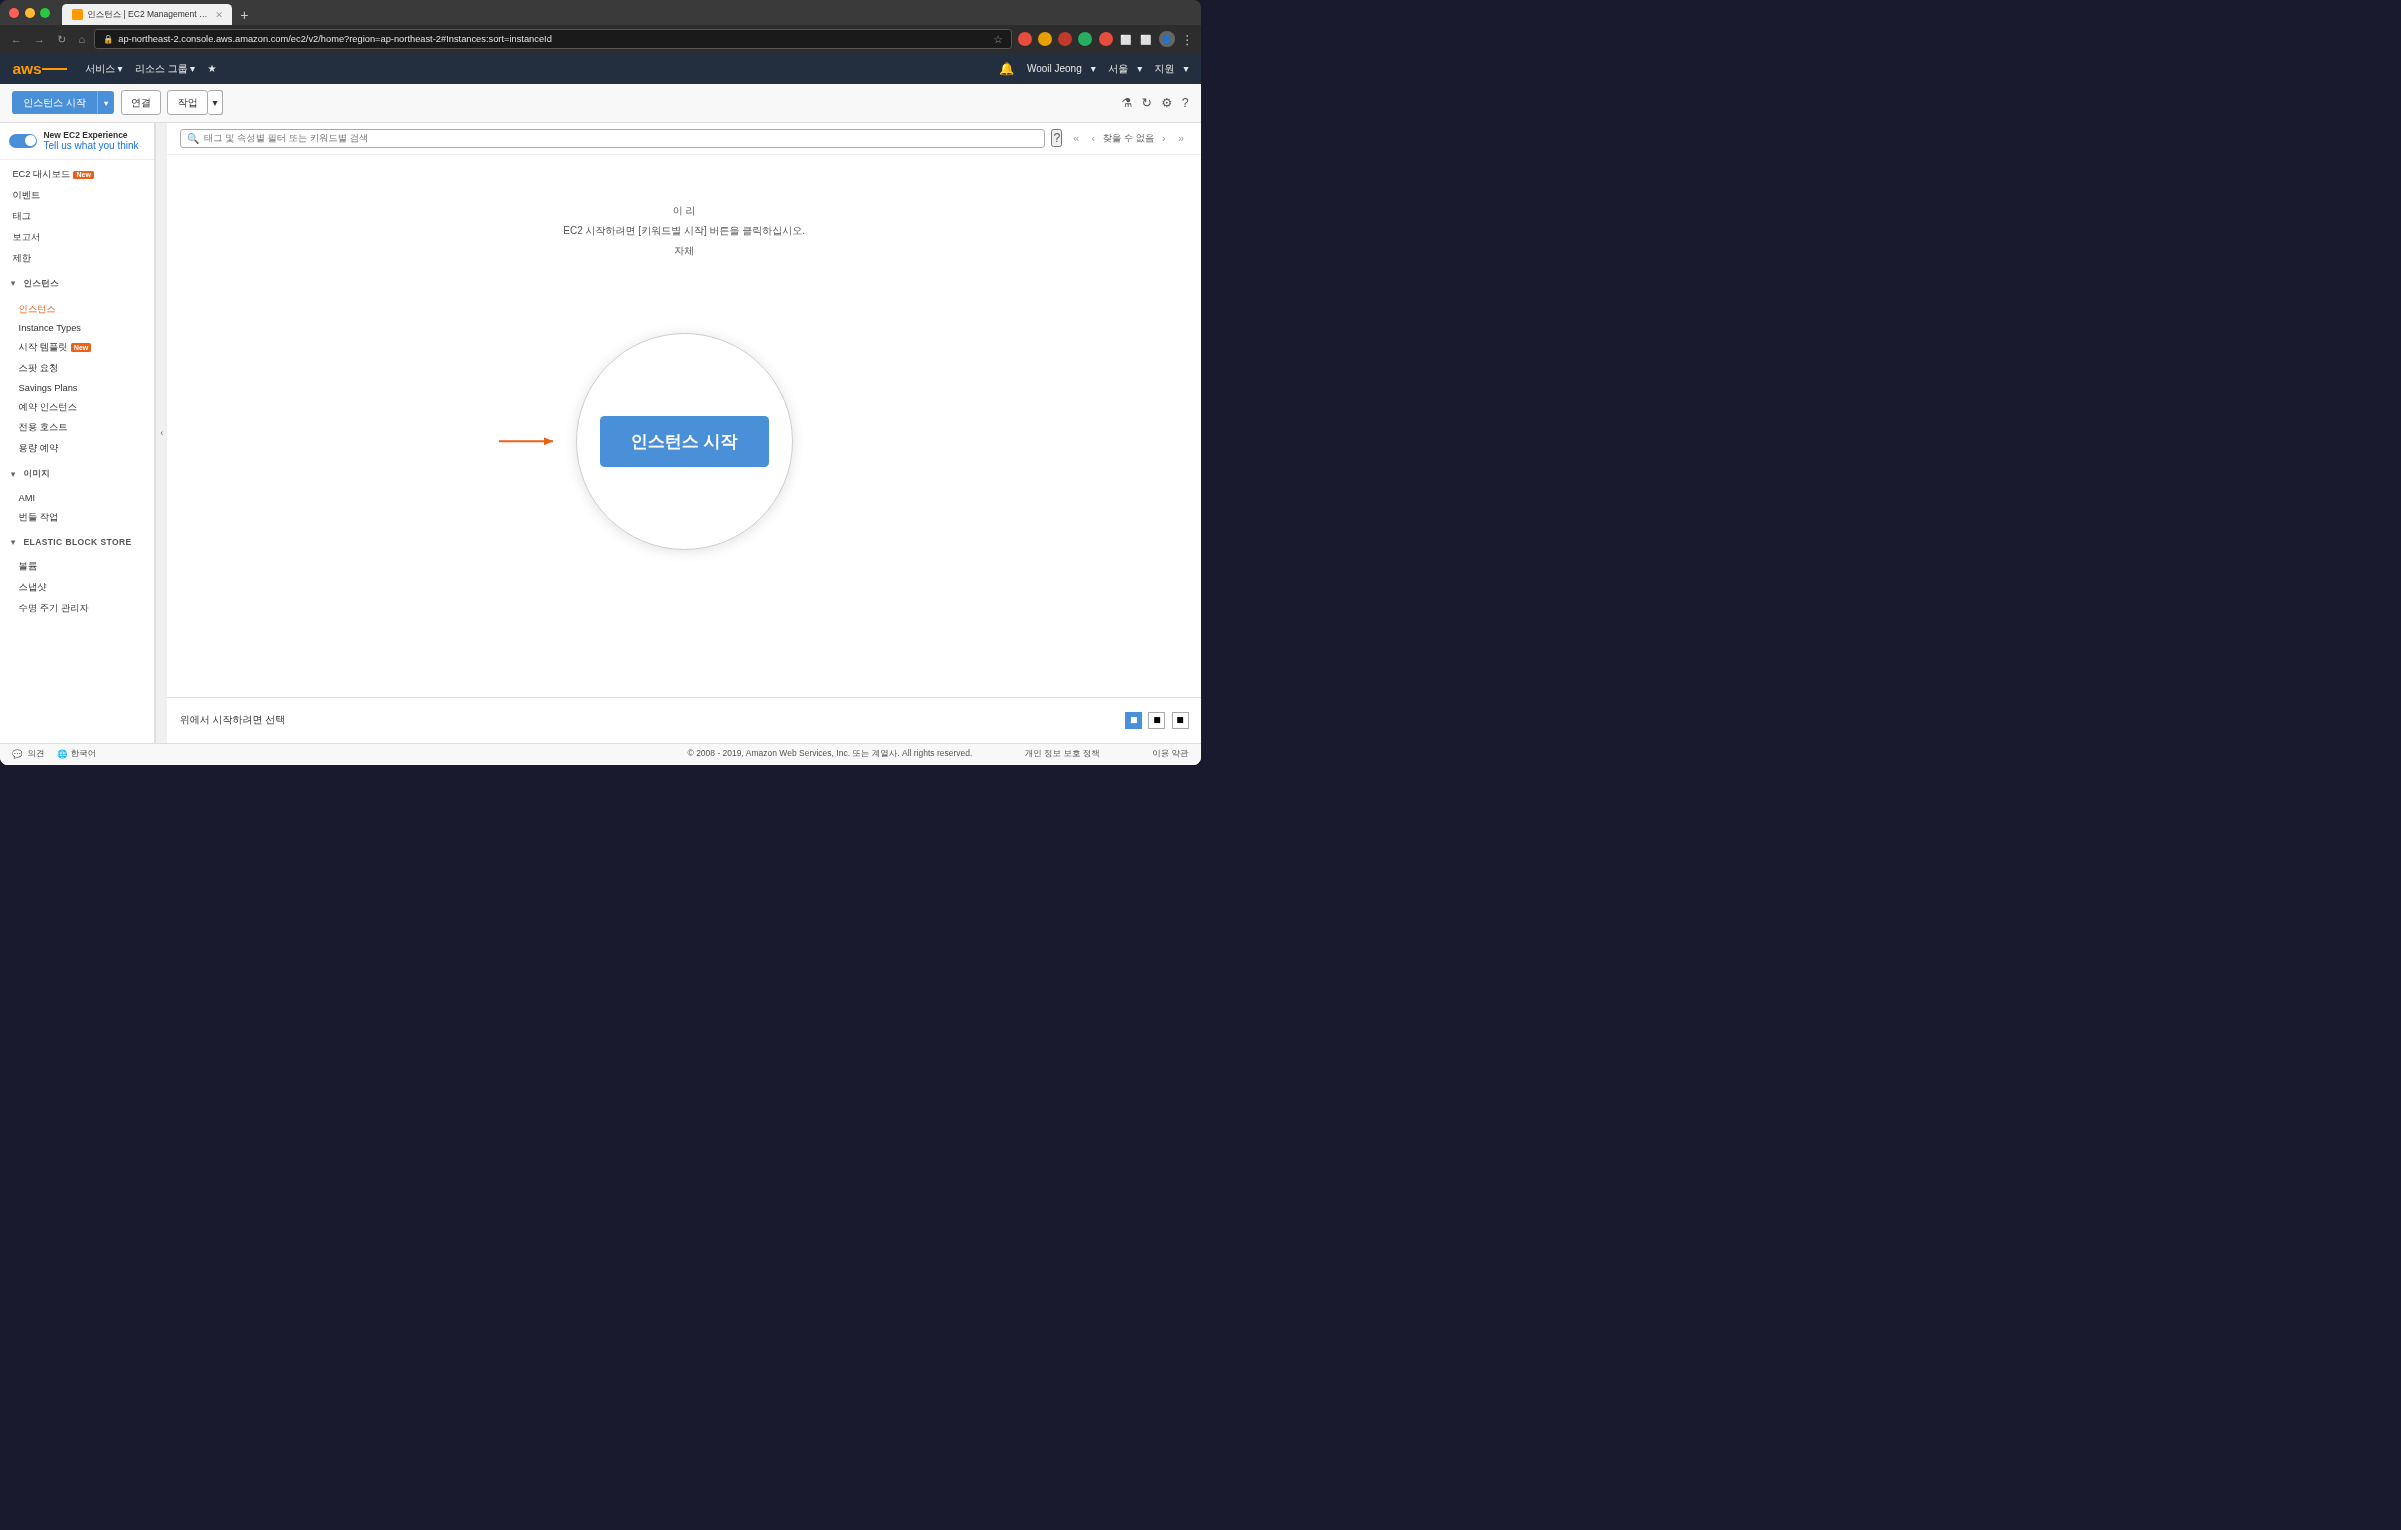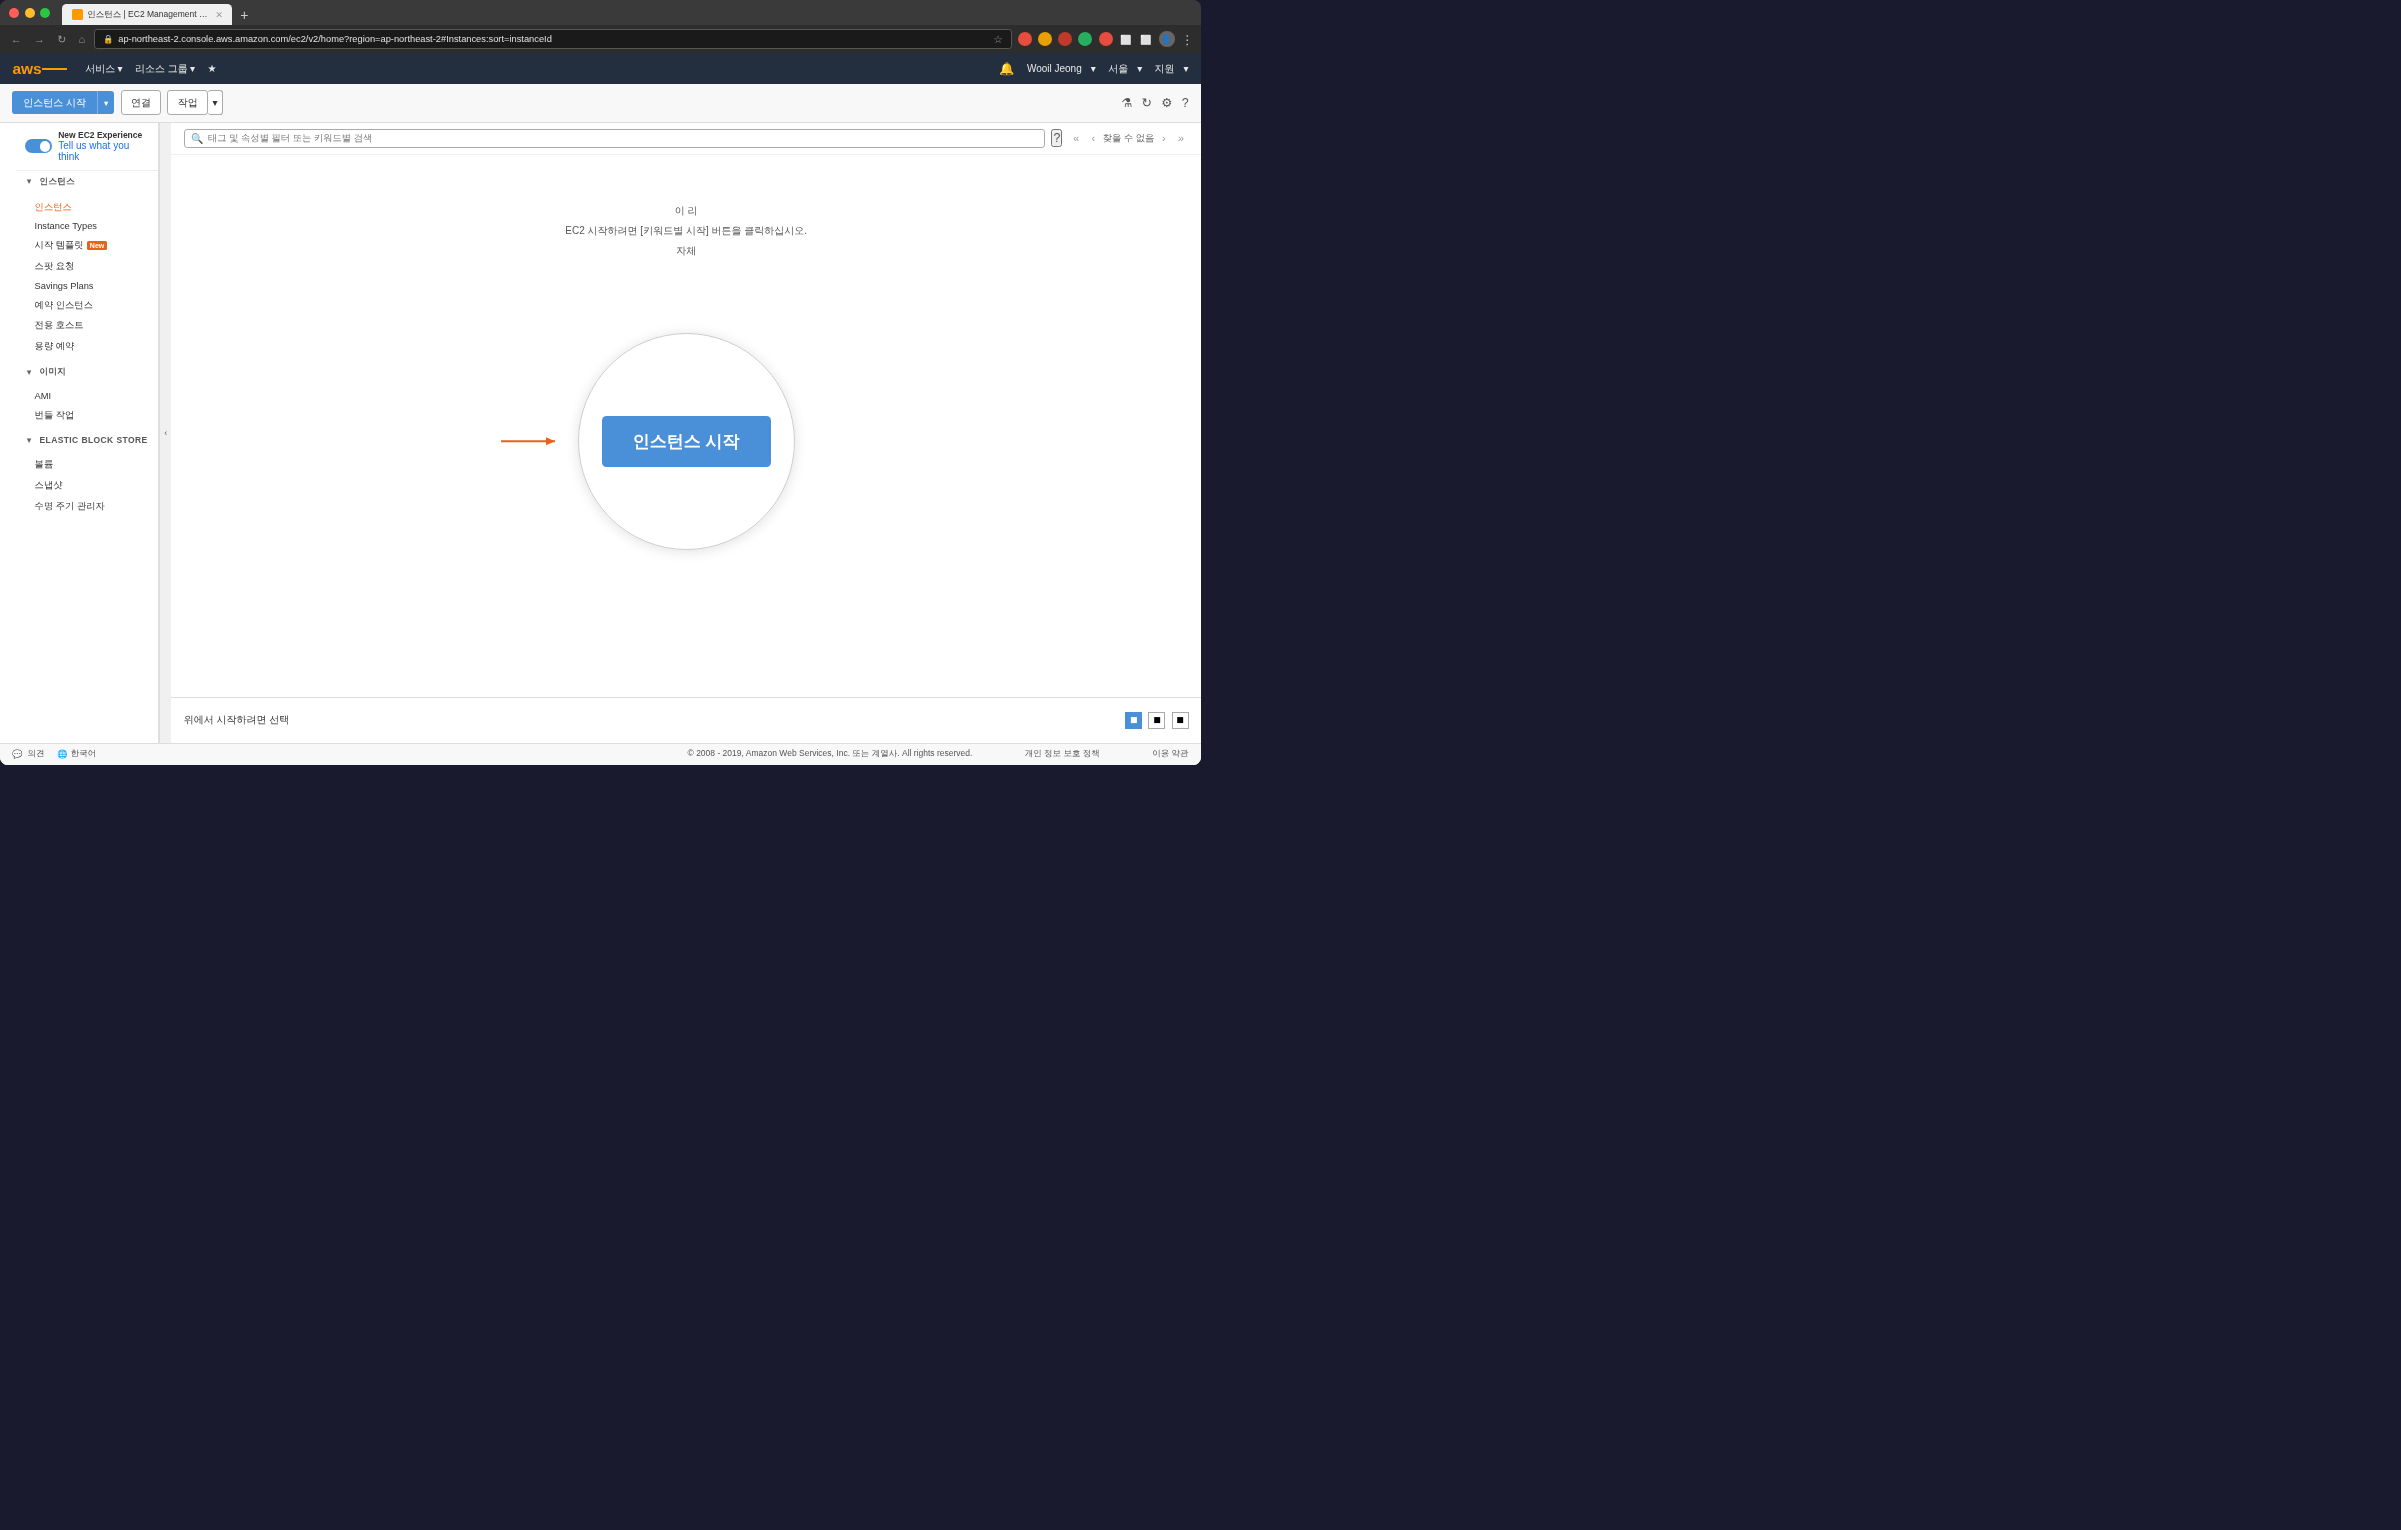--- a/index.html
+++ b/index.html
@@ -51,21 +51,21 @@
     .btn-group { display: flex; }
     .btn-group .btn-primary { border-radius: 3.1px 0 0 3.1px; }
     .toolbar-spacer { flex: 1; }
     .toolbar-icons { display: flex; gap: 9.3px; align-items: center; }
     .toolbar-icon { color: #555; font-size: 12.4px; cursor: pointer; }
 
     
     .main-layout { flex: 1; display: flex; overflow: hidden; }
 
     
-    .sidebar { width: 143px; background: #fff; border-right: 0.8px solid #e0e0e0; overflow-y: auto; font-size: 9.3px; padding-bottom: 15.5px; flex-shrink: 0; margin-left: 16px; }
+    .sidebar { width: 155px; background: #fff; border-right: 0.8px solid #e0e0e0; overflow-y: auto; font-size: 9.3px; padding-bottom: 15.5px; flex-shrink: 0; }
     .sidebar-toggle { width: 12.4px; background: #f0f0f0; border-left: 0.8px solid #ddd; cursor: pointer; display: flex; align-items: center; justify-content: center; flex-shrink: 0; }
     .sidebar-section { padding: 4.6px 0; }
     .sidebar-section-header { padding: 4.6px 9.3px; font-size: 8.5px; font-weight: 700; color: #555; text-transform: uppercase; letter-spacing: 0.4px; display: flex; align-items: center; gap: 3.1px; }
     .sidebar-item { padding: 3.9px 12.4px 3.9px 18.6px; color: #333; cursor: pointer; font-size: 9.3px; display: flex; align-items: center; gap: 3.1px; }
     .sidebar-item.active { color: #e8621a; font-weight: 500; }
     .sidebar-new-badge { background: #e8621a; color: white; font-size: 7px; padding: 0.8px 3.1px; border-radius: 1.5px; font-weight: bold; }
     .sidebar-toggle-switch { display: flex; align-items: center; padding: 7.7px 9.3px; gap: 6.2px; border-bottom: 0.8px solid #eee; }
     .toggle-switch { width: 28px; height: 14px; background: #4a90d9; border-radius: 7px; position: relative; cursor: pointer; }
     .toggle-knob { width: 10.8px; height: 10.8px; background: white; border-radius: 50%; position: absolute; top: 1.5px; right: 1.5px; }
     .toggle-label { font-size: 8.5px; font-weight: 600; color: #333; }
@@ -214,20 +214,38 @@
         <div class="sidebar-toggle-switch">
           <div class="toggle-switch">
             <div class="toggle-knob"></div>
           </div>
           <div>
             <span class="toggle-label">New EC2 Experience</span>
             <span class="toggle-sublabel">Tell us what you think</span>
           </div>
         </div>
 
+        <div class="sidebar-section">
+          <div class="sidebar-item" style="padding-left:12.4px;">
+            <span>EC2 대시보드</span>
+            <span class="sidebar-new-badge">New</span>
+          </div>
+          <div class="sidebar-item" style="padding-left:12.4px;">
+            <span>이벤트</span>
+          </div>
+          <div class="sidebar-item" style="padding-left:12.4px;">
+            <span>태그</span>
+          </div>
+          <div class="sidebar-item" style="padding-left:12.4px;">
+            <span>보고서</span>
+          </div>
+          <div class="sidebar-item" style="padding-left:12.4px;">
+            <span>제한</span>
+          </div>
+        </div>
 
         <div class="sidebar-section-header">
           <span class="collapse-arrow">▼</span>
           <span>인스턴스</span>
         </div>
         <div class="sidebar-section">
           <div class="sidebar-item active">
             <span>인스턴스</span>
           </div>
           <div class="sidebar-item">

